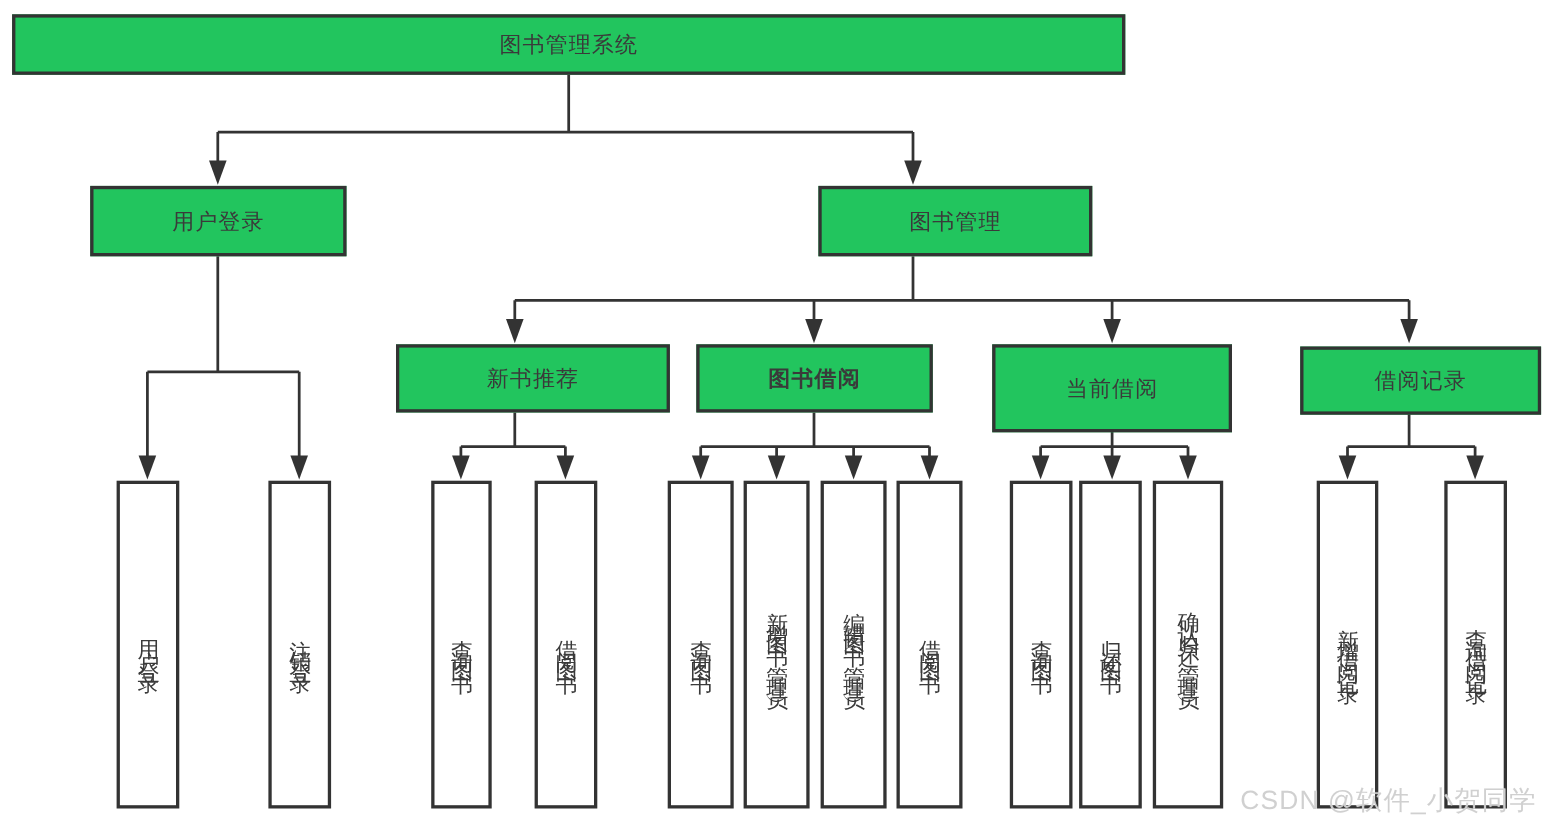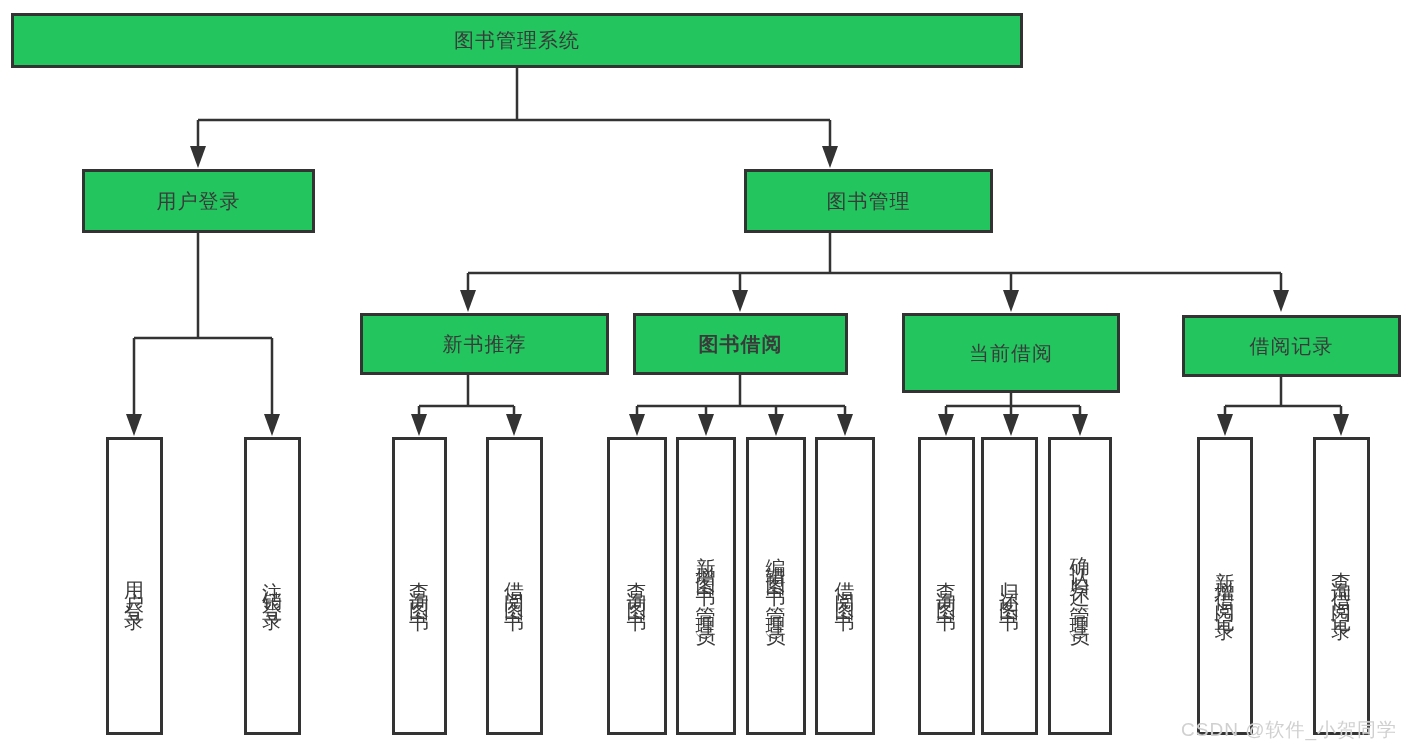--- a/index.html
+++ b/index.html
@@ -20,21 +20,21 @@
     border:3px solid #333;background:#fff;
     display:flex;align-items:center;justify-content:center;
   }
   .vbox span{
     writing-mode:vertical-rl;text-orientation:mixed;
     font-size:20px;color:#3a3a3a;letter-spacing:10px;line-height:1;
     white-space:nowrap;
   }
   .watermark{
     position:absolute;right:8px;bottom:4px;
-    font-size:19px;color:rgba(205,205,205,0.95);
+    font-size:24px;color:rgba(205,205,205,0.95);
     text-shadow:0 0 1px rgba(255,255,255,0.8);
     letter-spacing:1px;white-space:nowrap;z-index:5;
   }
 </style>
 </head>
 <body>
 
 <div id="stage">
 
   <svg class="connectors" width="1405" height="747">

